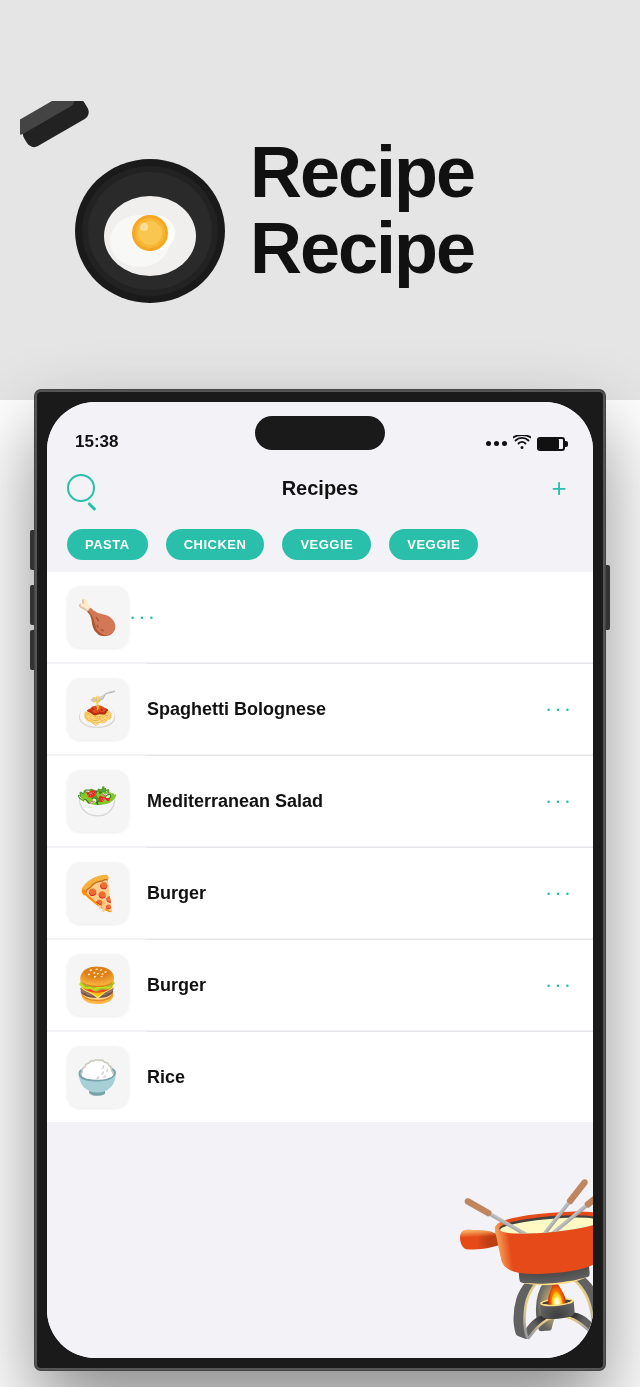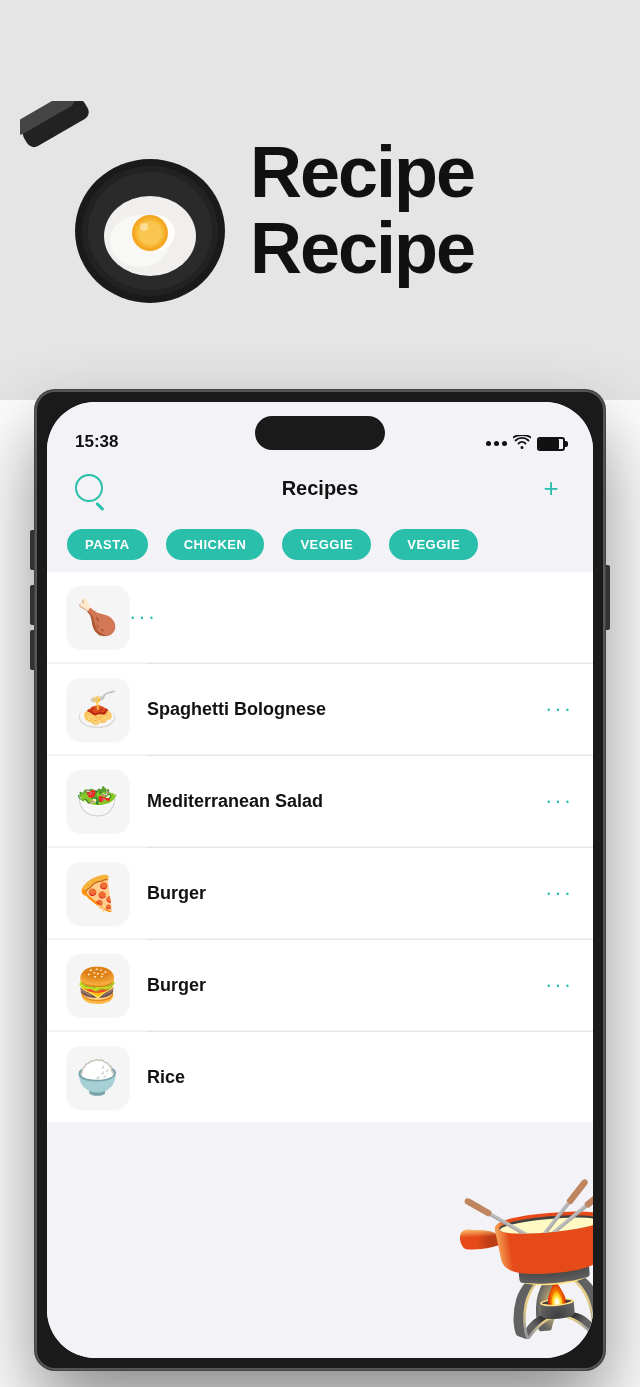--- a/index.html
+++ b/index.html
@@ -53,21 +53,21 @@
       left: 50%;
       transform: translateX(-50%);
       width: 570px;
       height: 980px;
     }
 
     .phone-frame {
       width: 100%;
       height: 100%;
       background: #1a1a1a;
-      border-radius: 20px;
+      border-radius: 6px;
       position: relative;
       box-shadow:
         0 0 0 1px #444,
         0 40px 80px rgba(0,0,0,0.45),
         inset 0 0 0 2px #555;
     }
 
     
     .phone-frame::before {
       content: '';
@@ -175,21 +175,21 @@
     }
 
     
     .nav-bar {
       position: absolute;
       top: 58px; left: 0; right: 0;
       height: 56px;
       background: #f2f2f7;
       display: flex;
       align-items: center;
-      padding: 0 24px;
+      padding: 0 16px;
       z-index: 90;
     }
 
     .nav-search-btn {
       width: 36px;
       height: 36px;
       display: flex;
       align-items: center;
       justify-content: center;
       cursor: pointer;

